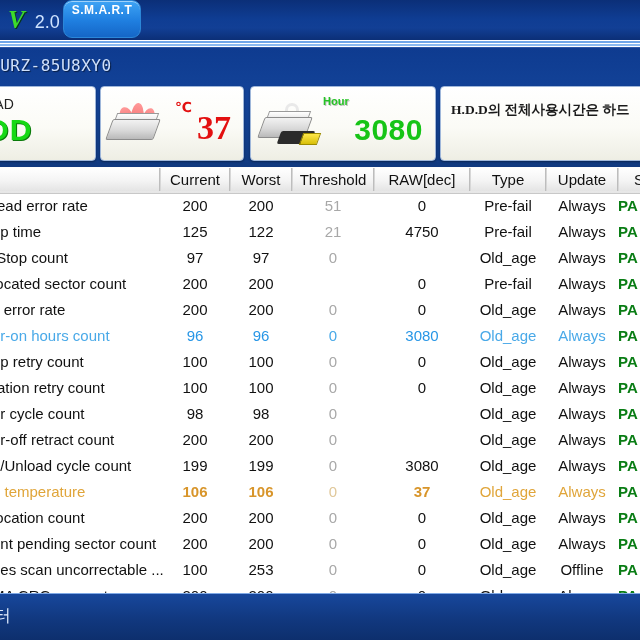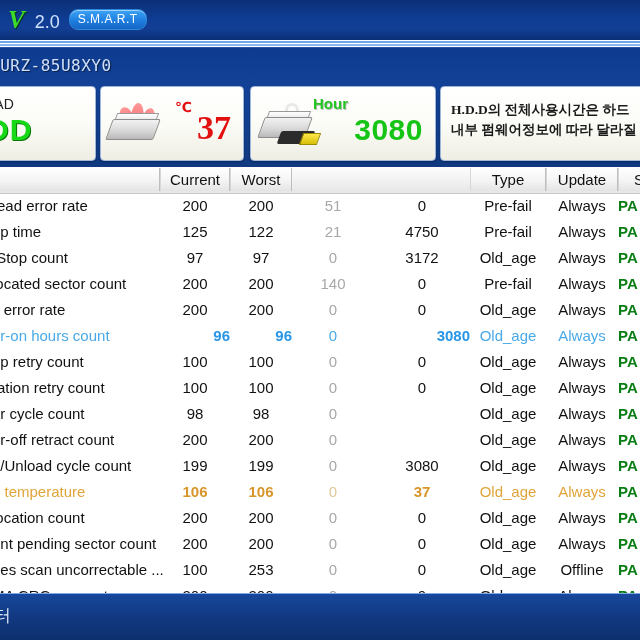--- a/index.html
+++ b/index.html
@@ -17,23 +17,23 @@
     background:linear-gradient(to bottom,#0b2f78 0%,#0f3d93 48%,#123f95 70%,#0c2f77 100%);
   }
   .logo-wrap{position:absolute;left:8px;top:6px;display:flex;align-items:center;height:26px;}
   .logo-v{
     color:#3ddb2b;font-weight:bold;font-size:25px;line-height:25px;
     font-family:"Liberation Serif","DejaVu Serif",serif;font-style:italic;
     text-shadow:1px 1px 0 #06351a;
   }
   .logo-ver{color:#cfe3ff;font-size:18px;line-height:15px;margin-left:10px;align-self:flex-end;padding-bottom:2px;}
   .smart-pill{
-    margin-left:9px;padding:2px 8px 3px 8px;border-radius:9px;
+    margin-left:3px;padding:2px 8px 20px 8px;border-radius:9px;
     background:linear-gradient(to bottom,#3ea4f5 0%,#1f7fe0 55%,#1566c6 100%);
-    color:#ffffff;font-size:12px;font-weight:normal;letter-spacing:.5px;
+    color:#ffffff;font-size:12px;font-weight:bold;letter-spacing:.5px;
     border:1px solid #2b87d8;
     box-shadow:inset 0 1px 0 rgba(255,255,255,.5);
     white-space:nowrap;
   }
 
   
   .sep{position:absolute;left:0;width:640px;}
   .sep-a{top:41px;height:2px;background:#6fa6e8;}
   .sep-b{top:44px;height:2px;background:#89b9f0;}
   .sep-c{top:47px;height:1px;background:#2a55a6;}
@@ -65,21 +65,21 @@
   .card-note{left:440px;width:230px;}
 
   .good-label{position:absolute;left:4px;top:9px;font-size:14px;color:#222;white-space:nowrap;}
   .good-value{position:absolute;left:-6px;top:26px;font-size:30px;font-weight:bold;color:#16d816;
     text-shadow:1px 1px 0 #0a7a0a;white-space:nowrap;letter-spacing:1px;}
 
   .temp-value{position:absolute;right:12px;top:22px;font-size:34px;font-weight:bold;color:#e31010;
      font-family:"Liberation Serif","DejaVu Serif",serif;letter-spacing:0px;}
   .cels{position:absolute;left:74px;top:12px;color:#e31010;font-size:14px;font-weight:bold;}
 
-  .hour-label{position:absolute;left:62px;top:8px;color:#25c425;font-size:15px;font-weight:bold;
+  .hour-label{position:absolute;left:72px;top:8px;color:#25c425;font-size:11px;font-weight:bold;
      text-shadow:1px 1px 0 rgba(0,0,0,.25);}
   .hour-value{position:absolute;right:12px;top:26px;color:#16c416;font-size:30px;font-weight:bold;
      letter-spacing:.5px;}
 
   .note-line{position:absolute;left:10px;color:#1a1a1a;font-size:13.5px;white-space:nowrap;
      font-family:Liberation Serif, serif;font-weight:bold;}
   .note-l1{top:14px;}
   .note-l2{top:34px;}
 
   
@@ -126,21 +126,21 @@
   .c-cur{left:160px;width:70px;text-align:center;}
   .c-wor{left:230px;width:62px;text-align:center;}
   .c-thr{left:292px;width:82px;text-align:center;color:#a8a8a8;}
   .c-raw{left:374px;width:96px;text-align:center;}
   .c-typ{left:470px;width:76px;text-align:center;}
   .c-upd{left:546px;width:72px;text-align:center;}
   .c-sta{left:618px;width:46px;text-align:left;color:#0a7d15;font-weight:bold;}
 
   .row.hl-blue .cell{color:#49a9e8;}
   .row.hl-blue .c-thr{color:#49a9e8;}
-  .row.hl-blue .c-raw,.row.hl-blue .c-cur,.row.hl-blue .c-wor{font-weight:bold;color:#2796e6;text-align:right;}
+  .row.hl-blue .c-raw,.row.hl-blue .c-cur,.row.hl-blue .c-wor{font-weight:normal;color:#2796e6;}
   .row.hl-blue .c-sta{color:#0a7d15;}
   .row.hl-orange .cell{color:#e0a53a;}
   .row.hl-orange .c-thr{color:#e0c89a;}
   .row.hl-orange .c-raw,.row.hl-orange .c-cur,.row.hl-orange .c-wor{font-weight:bold;color:#d8952a;}
   .row.hl-orange .c-sta{color:#0a7d15;}
 
   
   .bottombar{
     position:absolute;left:0;bottom:0;width:640px;height:46px;
     background:linear-gradient(to bottom,#17479c 0%,#11387f 55%,#0d2f6d 100%);
@@ -196,29 +196,30 @@
         <div class="body"></div>
         <div class="dark"></div>
         <div class="yel"></div>
       </div>
       <div class="hour-label">Hour</div>
       <div class="hour-value">3080</div>
     </div>
 
     <div class="card card-note">
       <div class="note-line note-l1">H.D.D의 전체사용시간은 하드</div>
-      <div class="note-line note-l2">내부 펌웨어정보에 따라 달라질</div>
     </div>
   </div>
 
   <div class="table">
     <div class="thead">
       <div class="th plain" style="left:-8px;width:168px;"></div>
       <div class="th" style="left:160px;width:70px;">Current</div>
       <div class="th" style="left:230px;width:62px;">Worst</div>
+      <div class="th" style="left:292px;width:82px;">Threshold</div>
+      <div class="th" style="left:374px;width:96px;">RAW[dec]</div>
       <div class="th" style="left:546px;width:72px;">Update</div>
       <div class="th" style="left:470px;width:76px;">Type</div>
       <div class="th" style="left:618px;width:46px;">St</div>
     </div>
     <div class="rows" id="rows-host">
         <div class="row">
           <div class="cell c-name"> read error rate</div>
           <div class="cell c-cur">200</div>
           <div class="cell c-wor">200</div>
           <div class="cell c-thr">51</div>
@@ -235,30 +236,28 @@
           <div class="cell c-raw">4750</div>
           <div class="cell c-typ">Pre-fail</div>
           <div class="cell c-upd">Always</div>
           <div class="cell c-sta">PA</div>
         </div>
         <div class="row">
           <div class="cell c-name">/Stop count</div>
           <div class="cell c-cur">97</div>
           <div class="cell c-wor">97</div>
           <div class="cell c-thr">0</div>
-          <div class="cell c-raw">3172</div>
           <div class="cell c-typ">Old_age</div>
           <div class="cell c-upd">Always</div>
           <div class="cell c-sta">PA</div>
         </div>
         <div class="row">
           <div class="cell c-name">located sector count</div>
           <div class="cell c-cur">200</div>
           <div class="cell c-wor">200</div>
-          <div class="cell c-thr">140</div>
           <div class="cell c-raw">0</div>
           <div class="cell c-typ">Pre-fail</div>
           <div class="cell c-upd">Always</div>
           <div class="cell c-sta">PA</div>
         </div>
         <div class="row">
           <div class="cell c-name">k error rate</div>
           <div class="cell c-cur">200</div>
           <div class="cell c-wor">200</div>
           <div class="cell c-thr">0</div>

